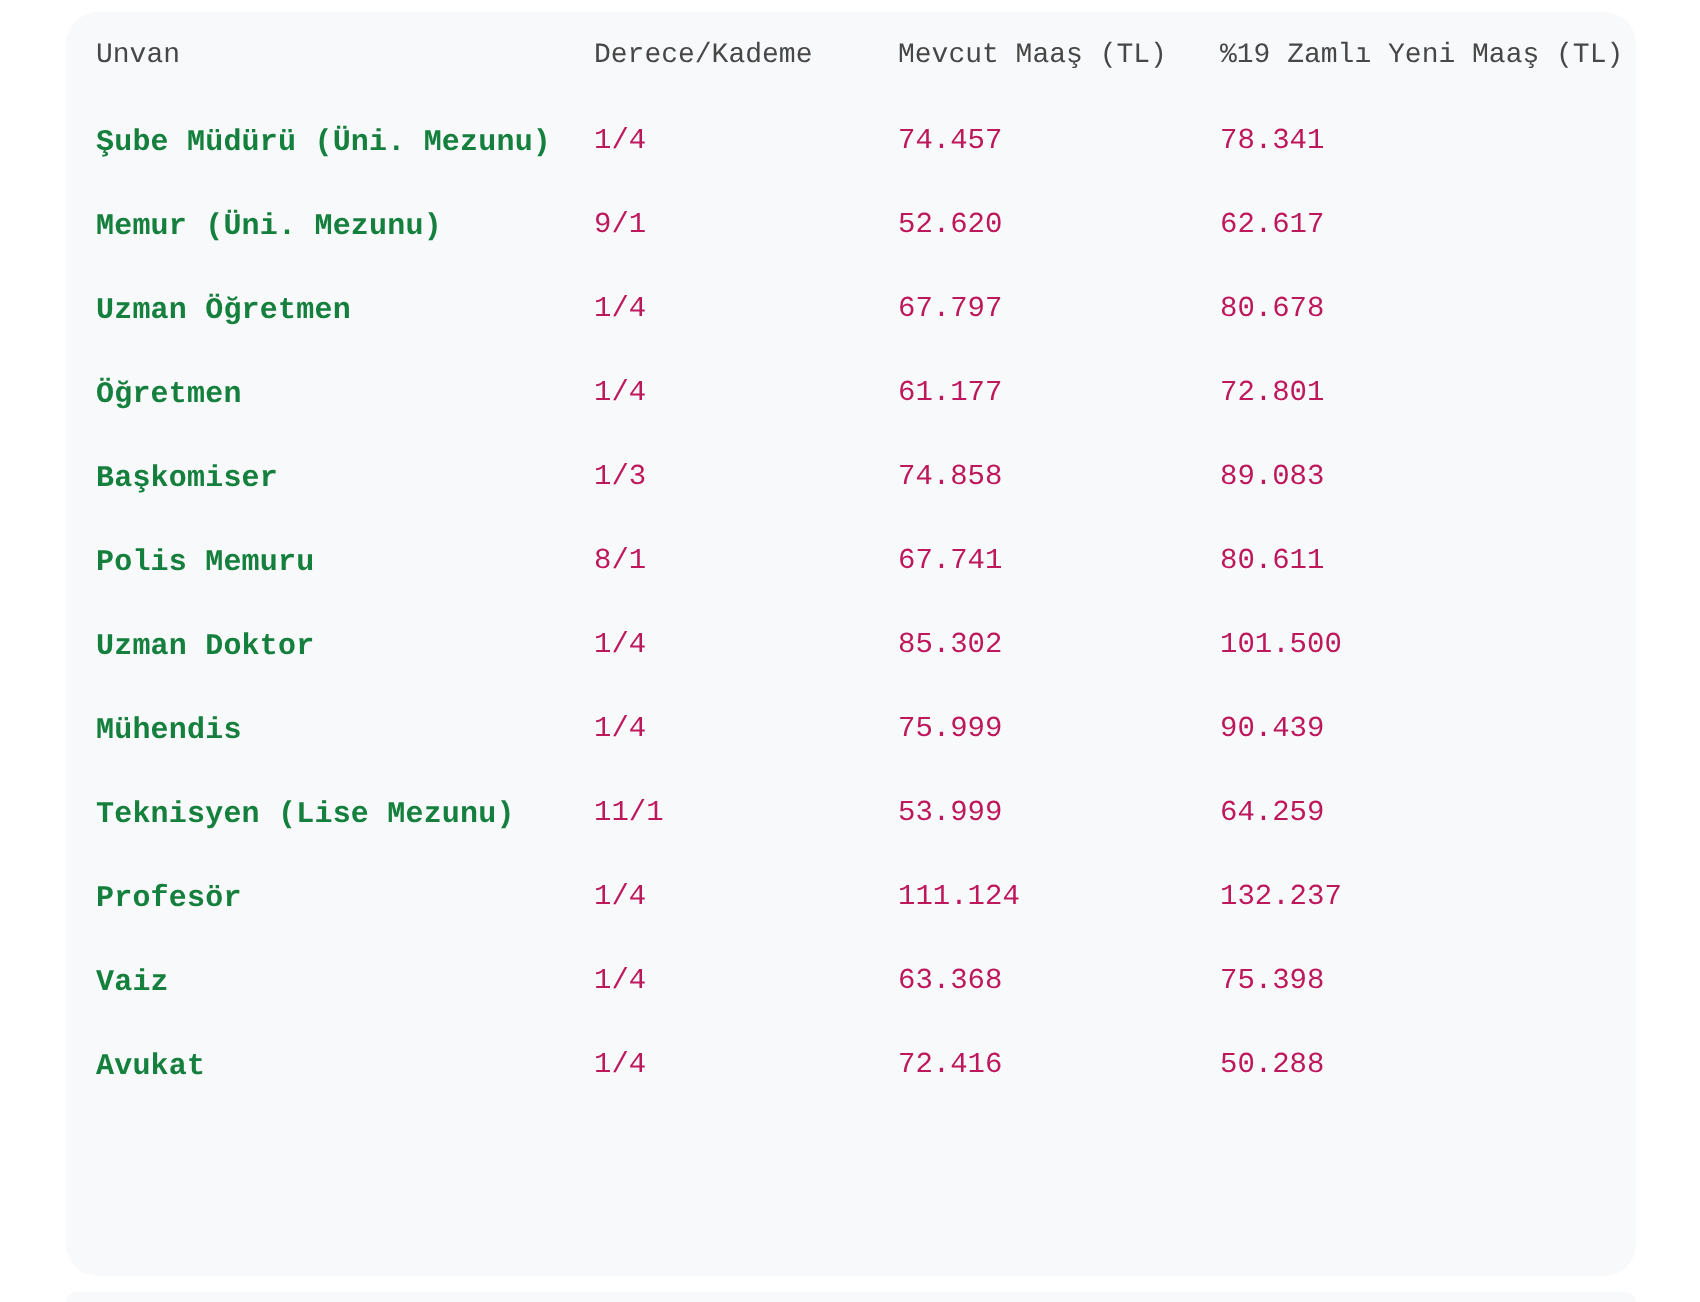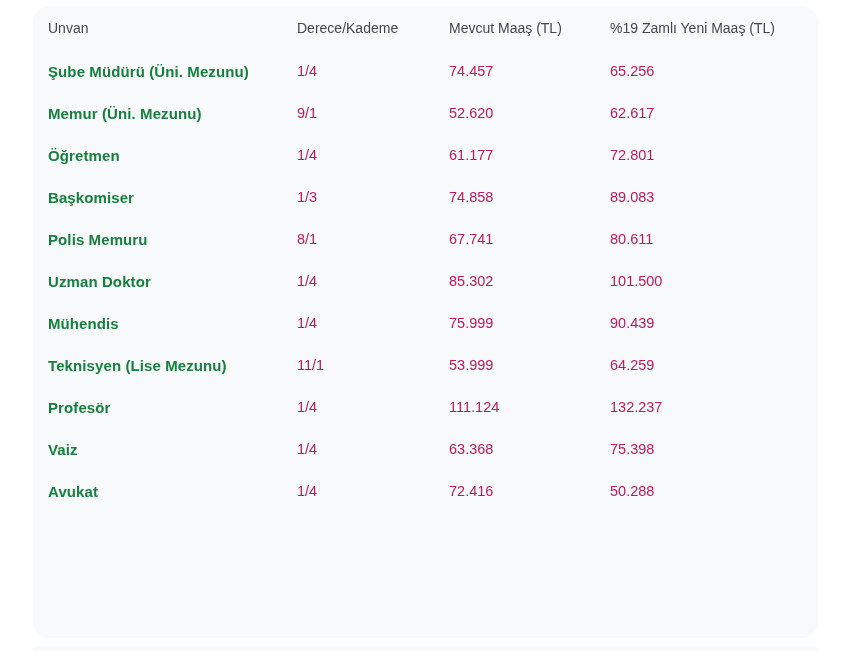--- a/index.html
+++ b/index.html
@@ -19,20 +19,21 @@
   }
   .card {
     position: absolute;
     left: 33px;
     top: 6px;
     width: 785px;
     height: 632px;
     background: #f8f9fa;
     border-radius: 16px;
     overflow: hidden;
+    font-family: Liberation Mono, monospace;
   }
   table.salary {
     width: 100%;
     border-collapse: collapse;
     table-layout: fixed;
   }
   table.salary col.c1 { width: 264px; }
   table.salary col.c2 { width: 152px; }
   table.salary col.c3 { width: 161px; }
   table.salary col.c4 { width: auto;  }
@@ -92,27 +93,33 @@
           <th>Derece/Kademe</th>
           <th>Mevcut Maaş (TL)</th>
           <th>%19 Zamlı Yeni Maaş (TL)</th>
         </tr>
       </thead>
       <tbody>
           <tr>
             <td class="title-cell">Şube Müdürü (Üni. Mezunu)</td>
             <td class="value-cell">1/4</td>
             <td class="value-cell">74.457</td>
-            <td class="value-cell">65.256</td>
+            <td class="value-cell">78.341</td>
           </tr>
           <tr>
             <td class="title-cell">Memur (Üni. Mezunu)</td>
             <td class="value-cell">9/1</td>
             <td class="value-cell">52.620</td>
             <td class="value-cell">62.617</td>
+          </tr>
+          <tr>
+            <td class="title-cell">Uzman Öğretmen</td>
+            <td class="value-cell">1/4</td>
+            <td class="value-cell">67.797</td>
+            <td class="value-cell">80.678</td>
           </tr>
           <tr>
             <td class="title-cell">Öğretmen</td>
             <td class="value-cell">1/4</td>
             <td class="value-cell">61.177</td>
             <td class="value-cell">72.801</td>
           </tr>
           <tr>
             <td class="title-cell">Başkomiser</td>
             <td class="value-cell">1/3</td>

